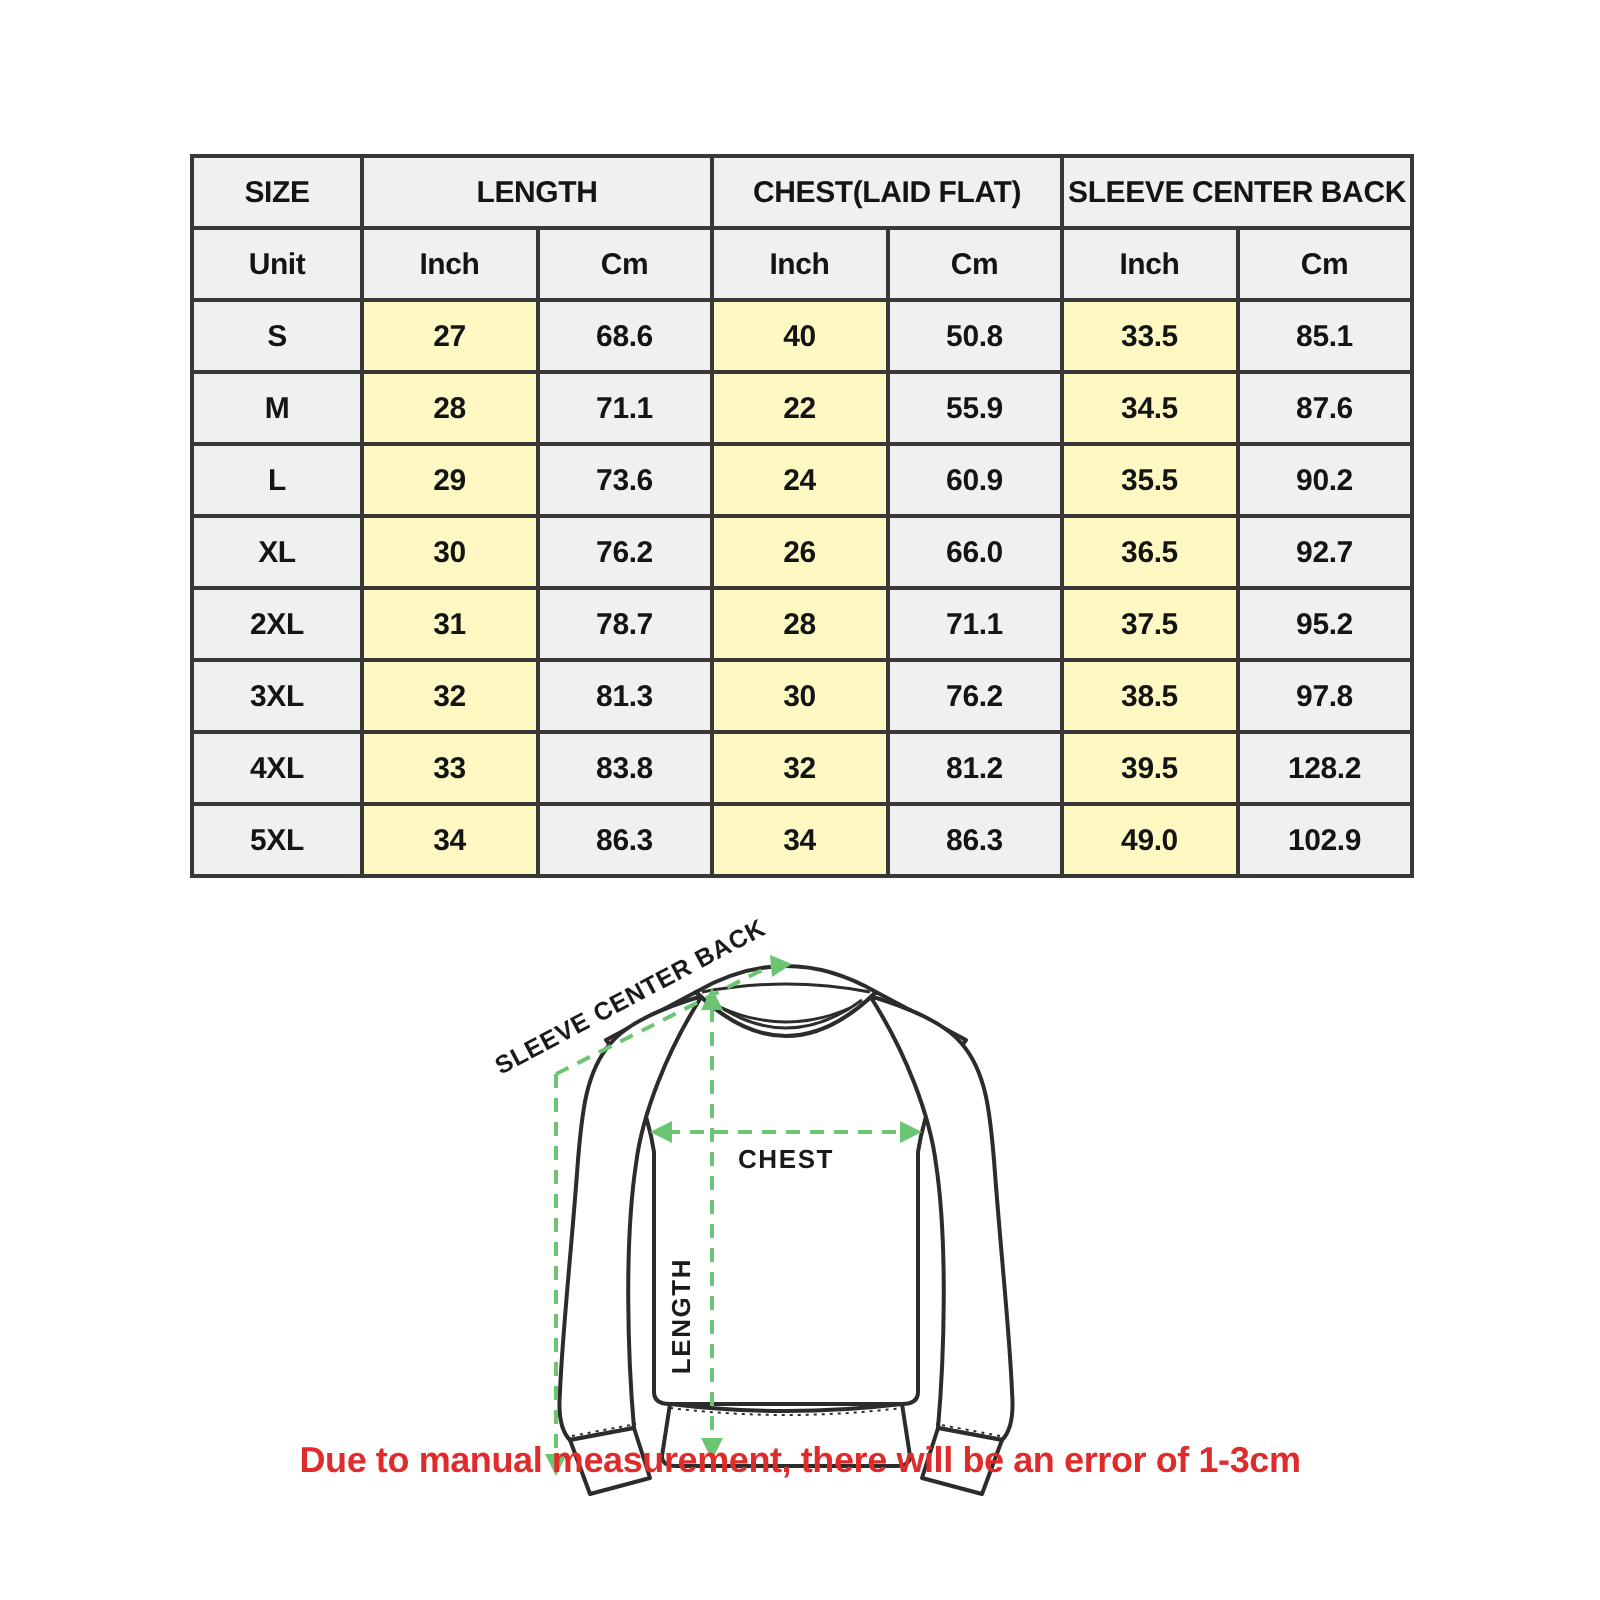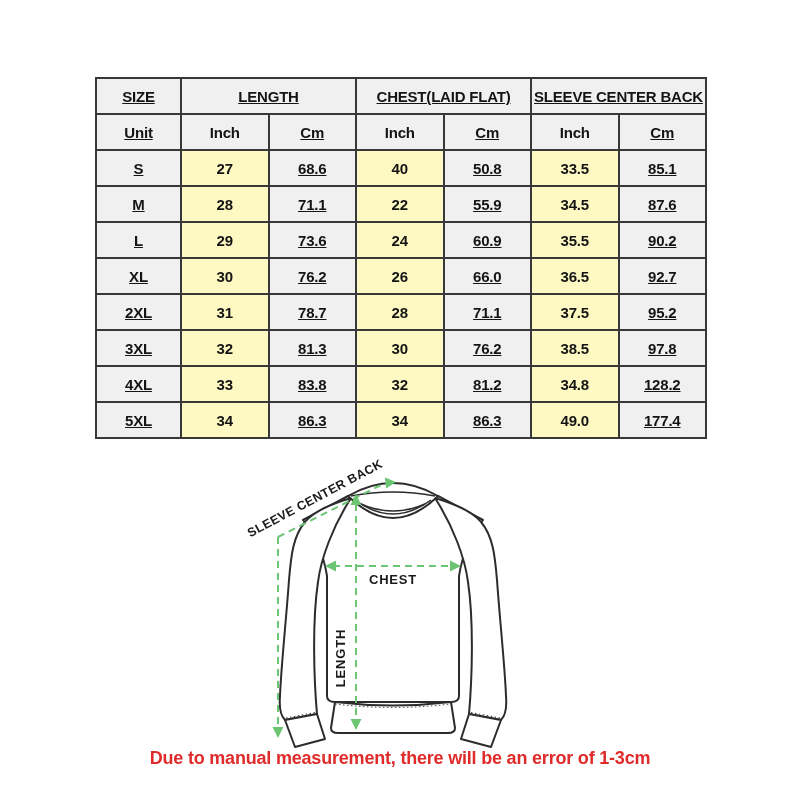--- a/index.html
+++ b/index.html
@@ -44,40 +44,40 @@
   }
   table.size-chart col.c0{ width:85px; }
   table.size-chart col.cn{ width:87.5px; }
   table.size-chart th, table.size-chart td{
     border:2px solid var(--border);
     height:36px; text-align:center; vertical-align:middle;
     padding:0; color:var(--ink);
   }
   table.size-chart th{ font-weight:bold; background:var(--gray); }
   table.size-chart td{ font-weight:600; }
-  td.g, th.g{ background:var(--gray);text-decoration:underline; }
+  td.g, th.g{ background:var(--gray); }
   td.w, th.w{ background:#fef9c3; }
   td.size-col{ font-weight:bold; }
 
   
   .diagram{ position:absolute; left:243px; top:452px; width:330px; height:310px; }
   .diagram svg{ width:100%; height:100%; display:block; }
   .garment{ fill:#ffffff; stroke:#2c2c2c; stroke-width:2; stroke-linejoin:round; }
   .seam-dotted{ fill:none; stroke:#2c2c2c; stroke-width:1; stroke-dasharray:1.5 2.5; }
   .meas{ fill:none; stroke:var(--dash); stroke-width:2; stroke-dasharray:7 5; }
   .meas-head{ fill:var(--dash); stroke:none; }
   .meas-label{
     font-family:"Liberation Sans","DejaVu Sans",sans-serif;
     font-size:13px; font-weight:bold; fill:#1a1a1a; letter-spacing:0.8px;
   }
   .meas-label.small{ font-size:12.5px; letter-spacing:0.4px; }
 
   
   .footer-note{
-    position:absolute; left:0; top:748px; width:800px;
+    position:absolute; left:0; top:720px; width:800px;
     text-align:center; font-size:18px; font-weight:bold;
     color:var(--red); letter-spacing:-0.2px;
   }
 </style>
 </head>
 <body>
 
 <div class="page">
 
 
@@ -163,31 +163,31 @@
             <td class="g">76.2</td>
             <td class="w">38.5</td>
             <td class="g">97.8</td>
           </tr>
           <tr>
             <td class="g size-col">4XL</td>
             <td class="w">33</td>
             <td class="g">83.8</td>
             <td class="w">32</td>
             <td class="g">81.2</td>
-            <td class="w">34.8</td>
+            <td class="w">39.5</td>
             <td class="g">128.2</td>
           </tr>
           <tr>
             <td class="g size-col">5XL</td>
             <td class="w">34</td>
             <td class="g">86.3</td>
             <td class="w">34</td>
             <td class="g">86.3</td>
             <td class="w">49.0</td>
-            <td class="g">177.4</td>
+            <td class="g">102.9</td>
           </tr>
         </tbody>
     </table>
   </div>
 
   <div class="diagram">
     <svg viewBox="0 0 330 310">
 
       <path class="garment" d="M 105,44
         L 60,68

